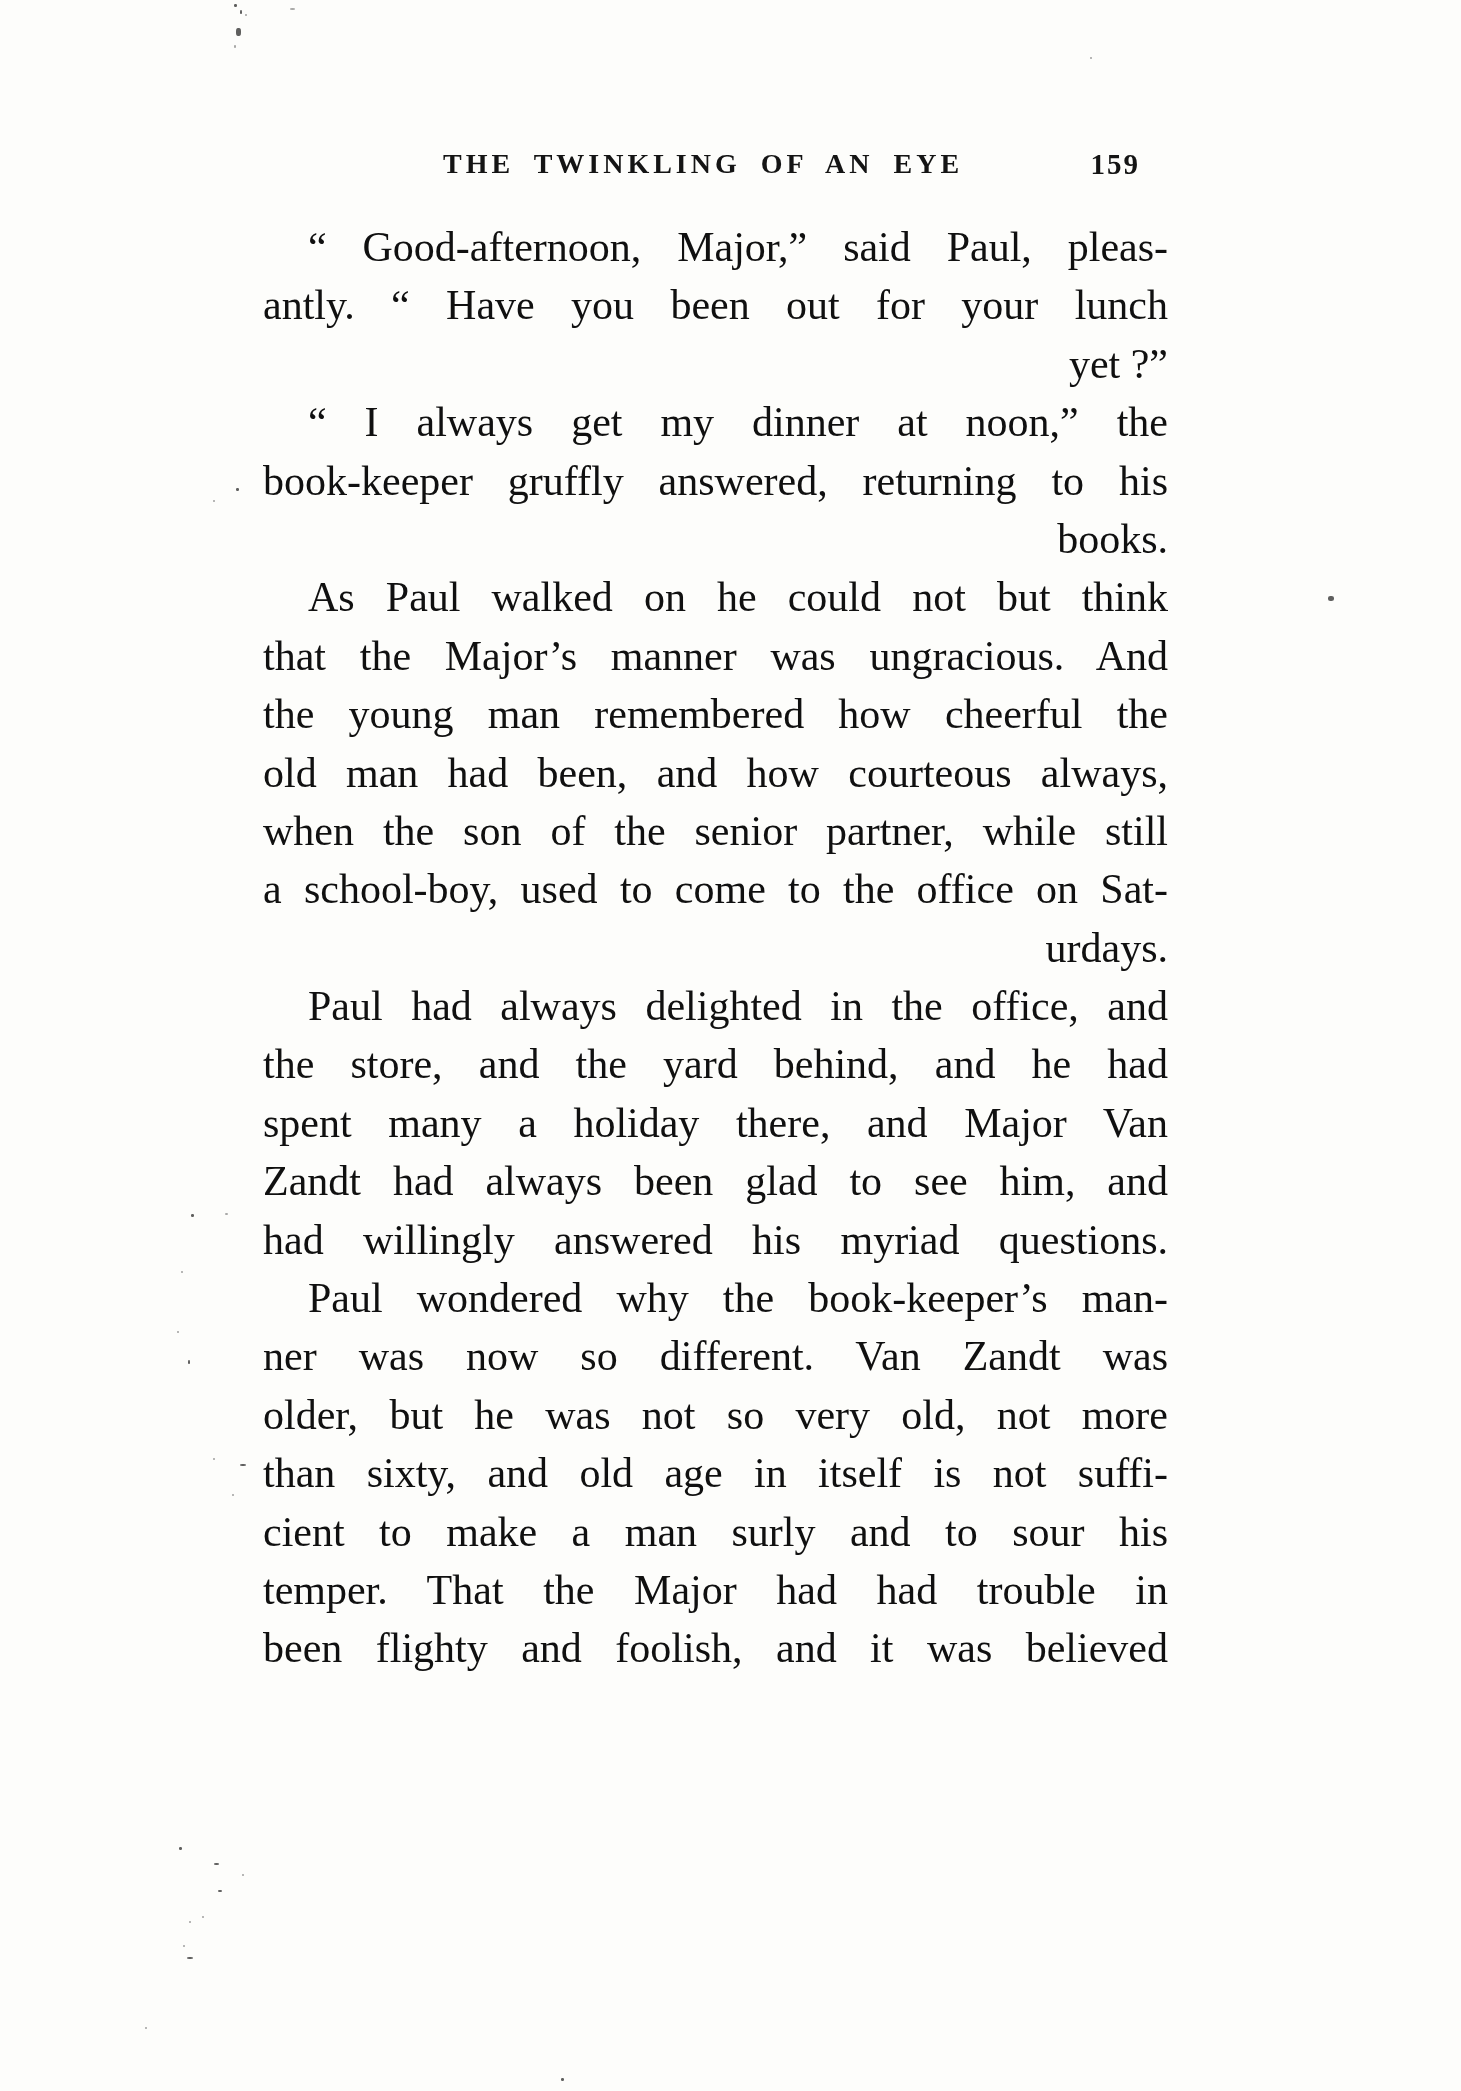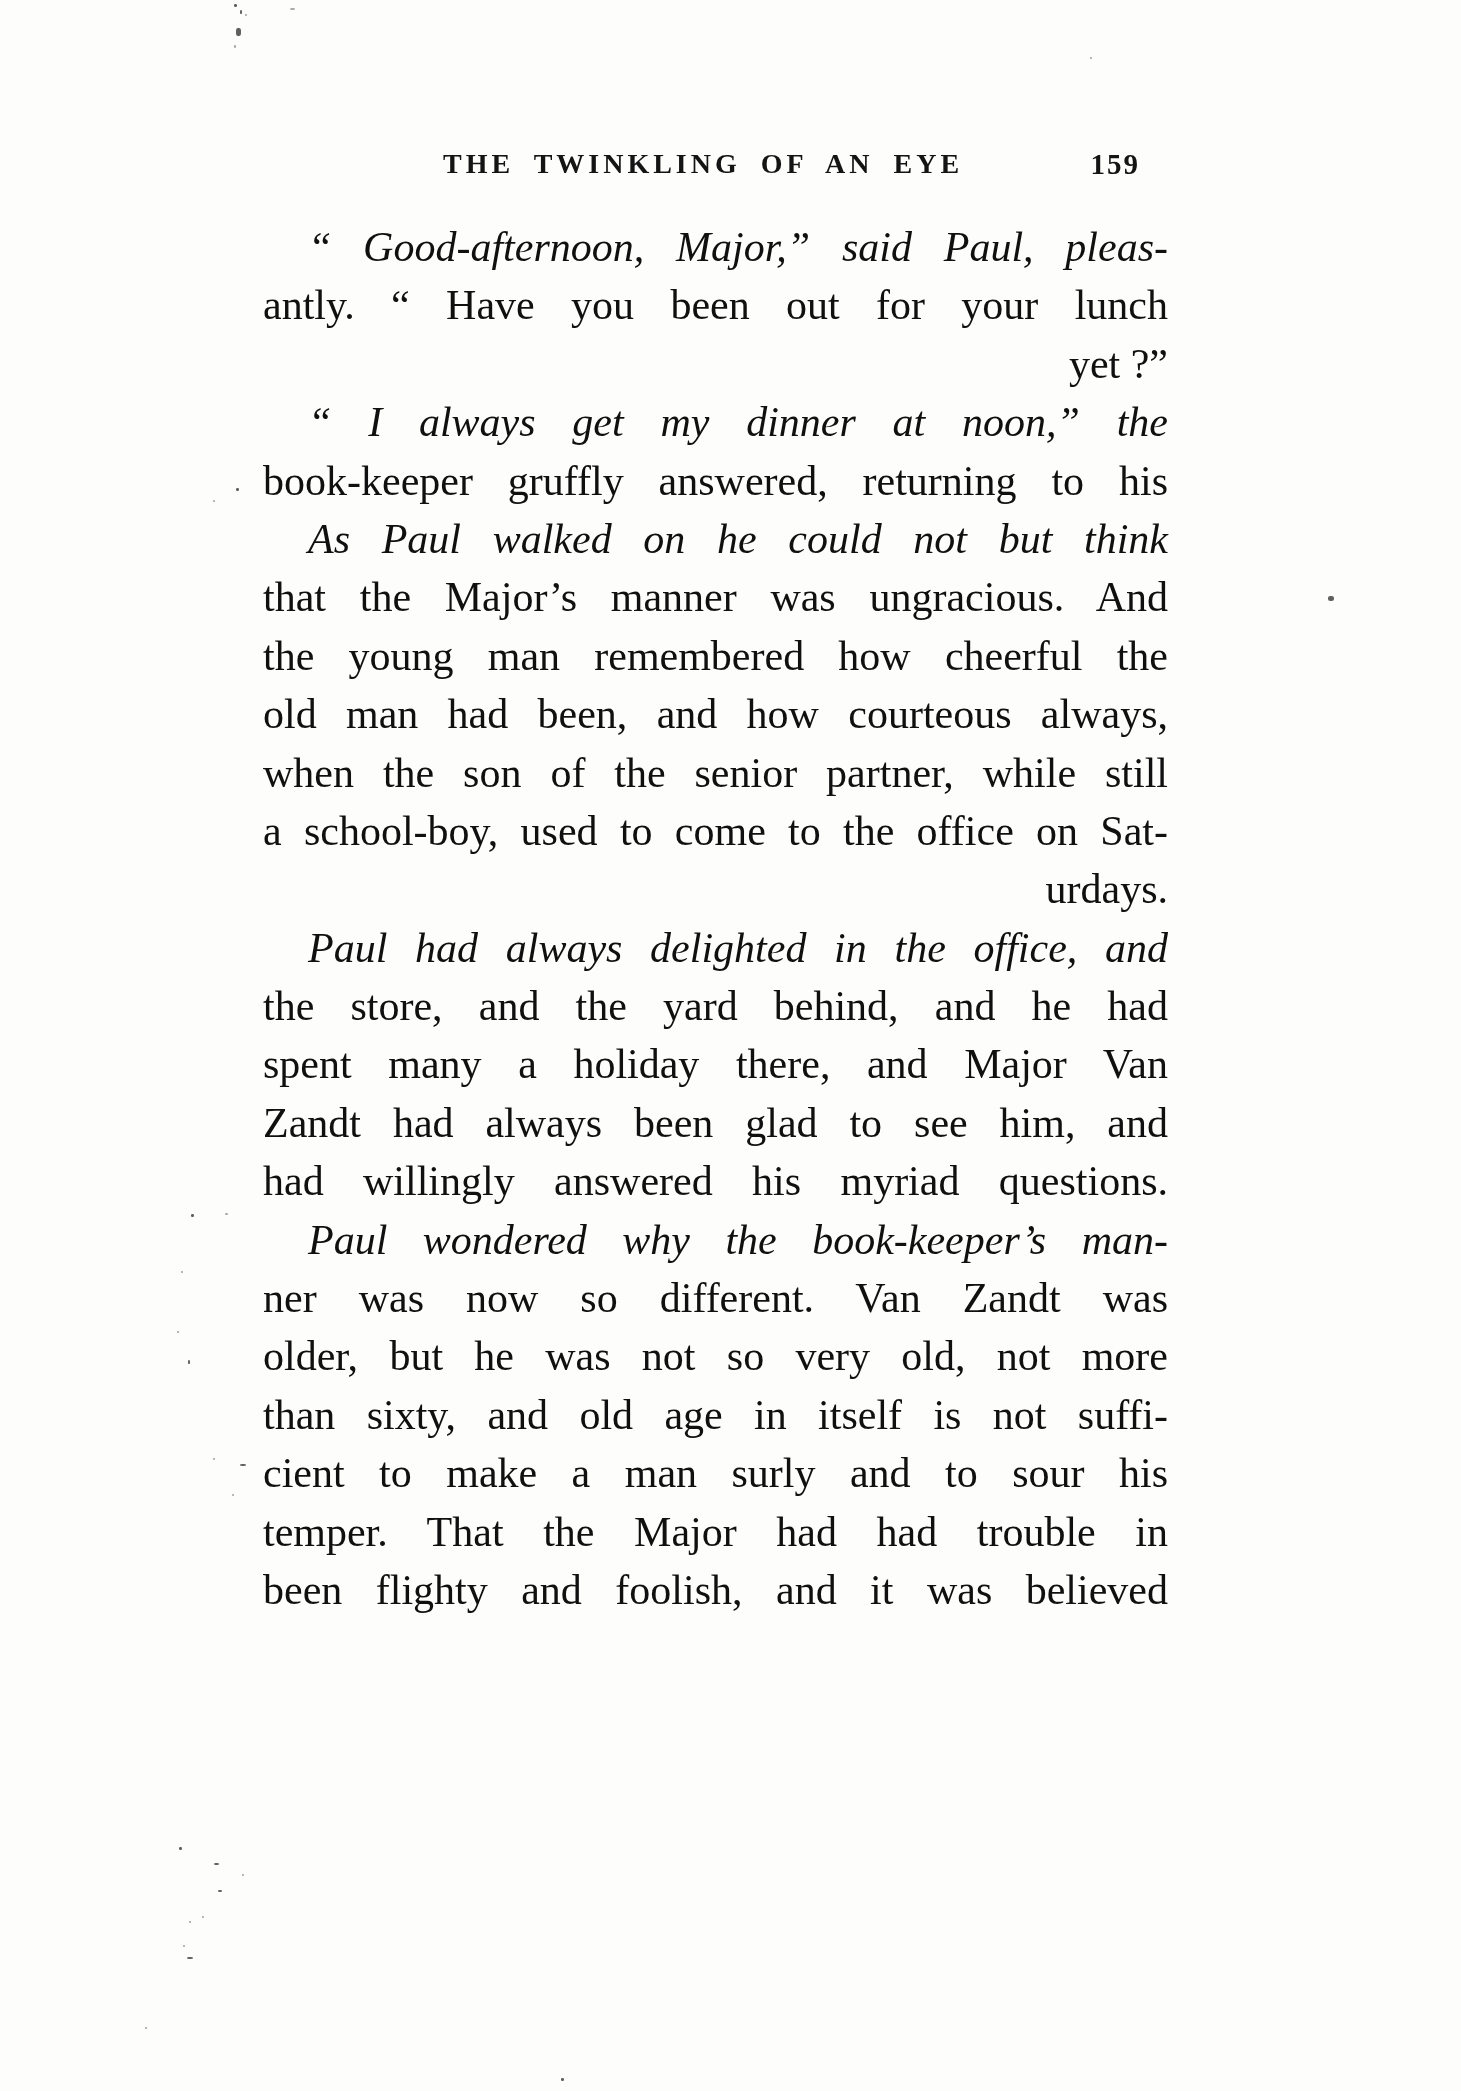--- a/index.html
+++ b/index.html
@@ -53,21 +53,20 @@
     color: #101010;
     text-align: right;
     white-space: normal;
   }
   .line.j {
     text-align: justify;
     text-align-last: justify;
   }
   .line.indent {
     padding-left: 45px;
-    font-style: italic;
   }
   .speckle {
     position: absolute;
     background: #2a2a2a;
     border-radius: 40%;
     opacity: 0.75;
   }
   .speckle.faint { opacity: 0.4; }
 </style>
 </head>
@@ -79,20 +78,21 @@
     <span class="header-title">THE TWINKLING OF AN EYE</span>
     <span class="page-number">159</span>
   </div>
 
   <div class="body-text">
       <div class="line j indent">“ Good-afternoon, Major,” said Paul, pleas-</div>
       <div class="line j">antly.  “ Have you been out for your lunch</div>
       <div class="line">yet ?”</div>
       <div class="line j indent">“ I always get my dinner at noon,” the</div>
       <div class="line j">book-keeper gruffly answered, returning to his</div>
+      <div class="line">books.</div>
       <div class="line j indent">As Paul walked on he could not but think</div>
       <div class="line j">that the Major’s manner was ungracious.  And</div>
       <div class="line j">the young man remembered how cheerful the</div>
       <div class="line j">old man had been, and how courteous always,</div>
       <div class="line j">when the son of the senior partner, while still</div>
       <div class="line j">a school-boy, used to come to the office on Sat-</div>
       <div class="line">urdays.</div>
       <div class="line j indent">Paul had always delighted in the office, and</div>
       <div class="line j">the store, and the yard behind, and he had</div>
       <div class="line j">spent many a holiday there, and Major Van</div>

